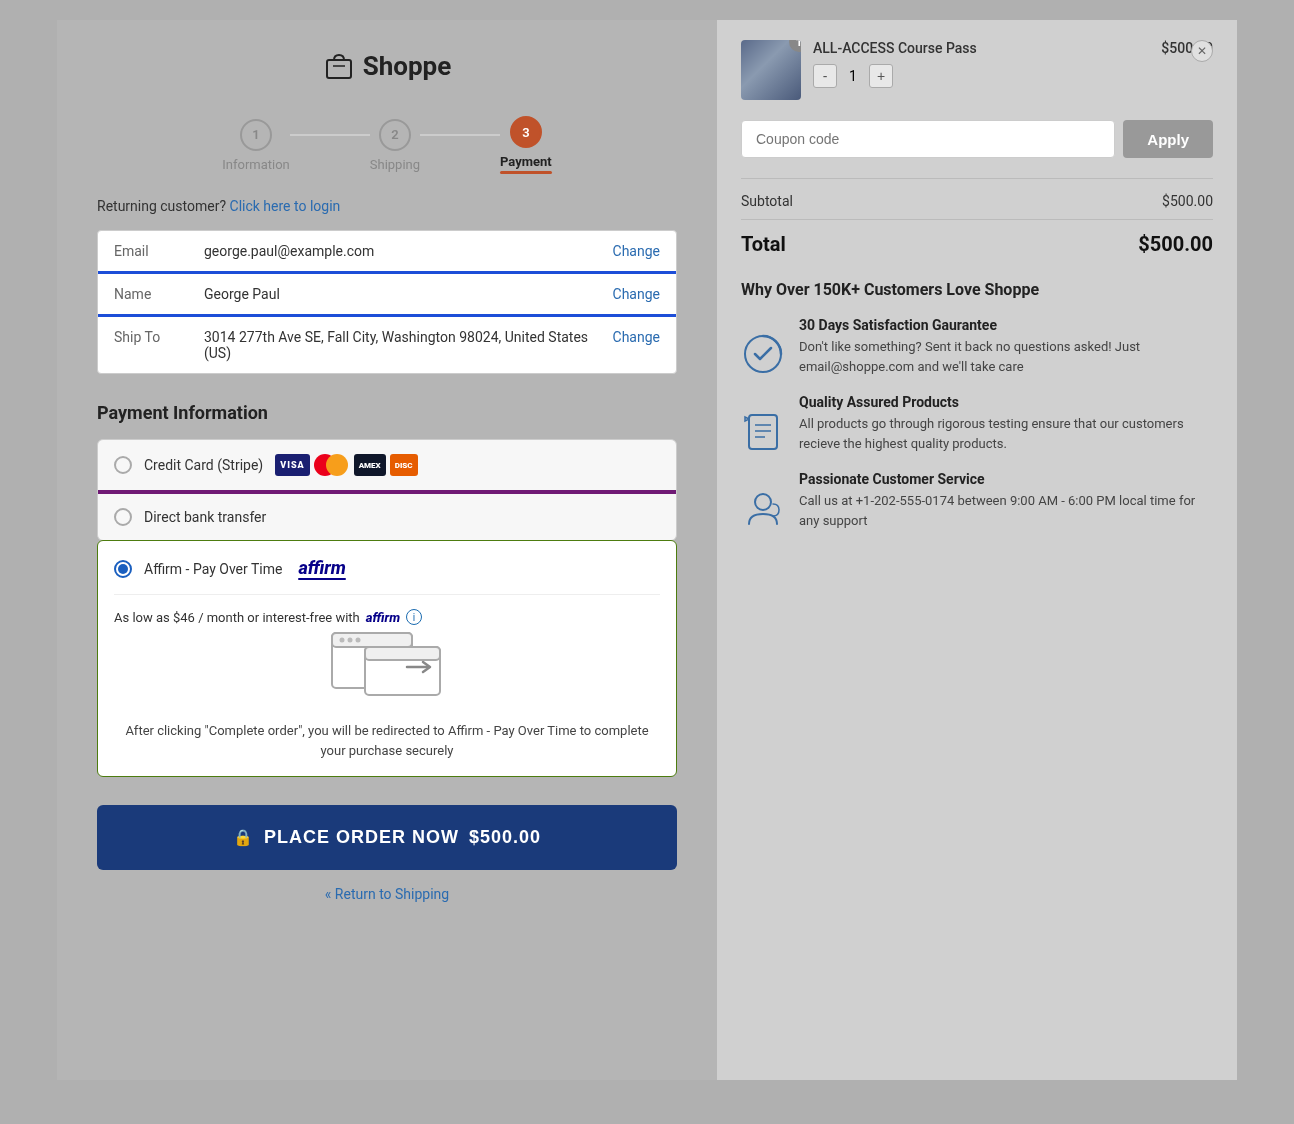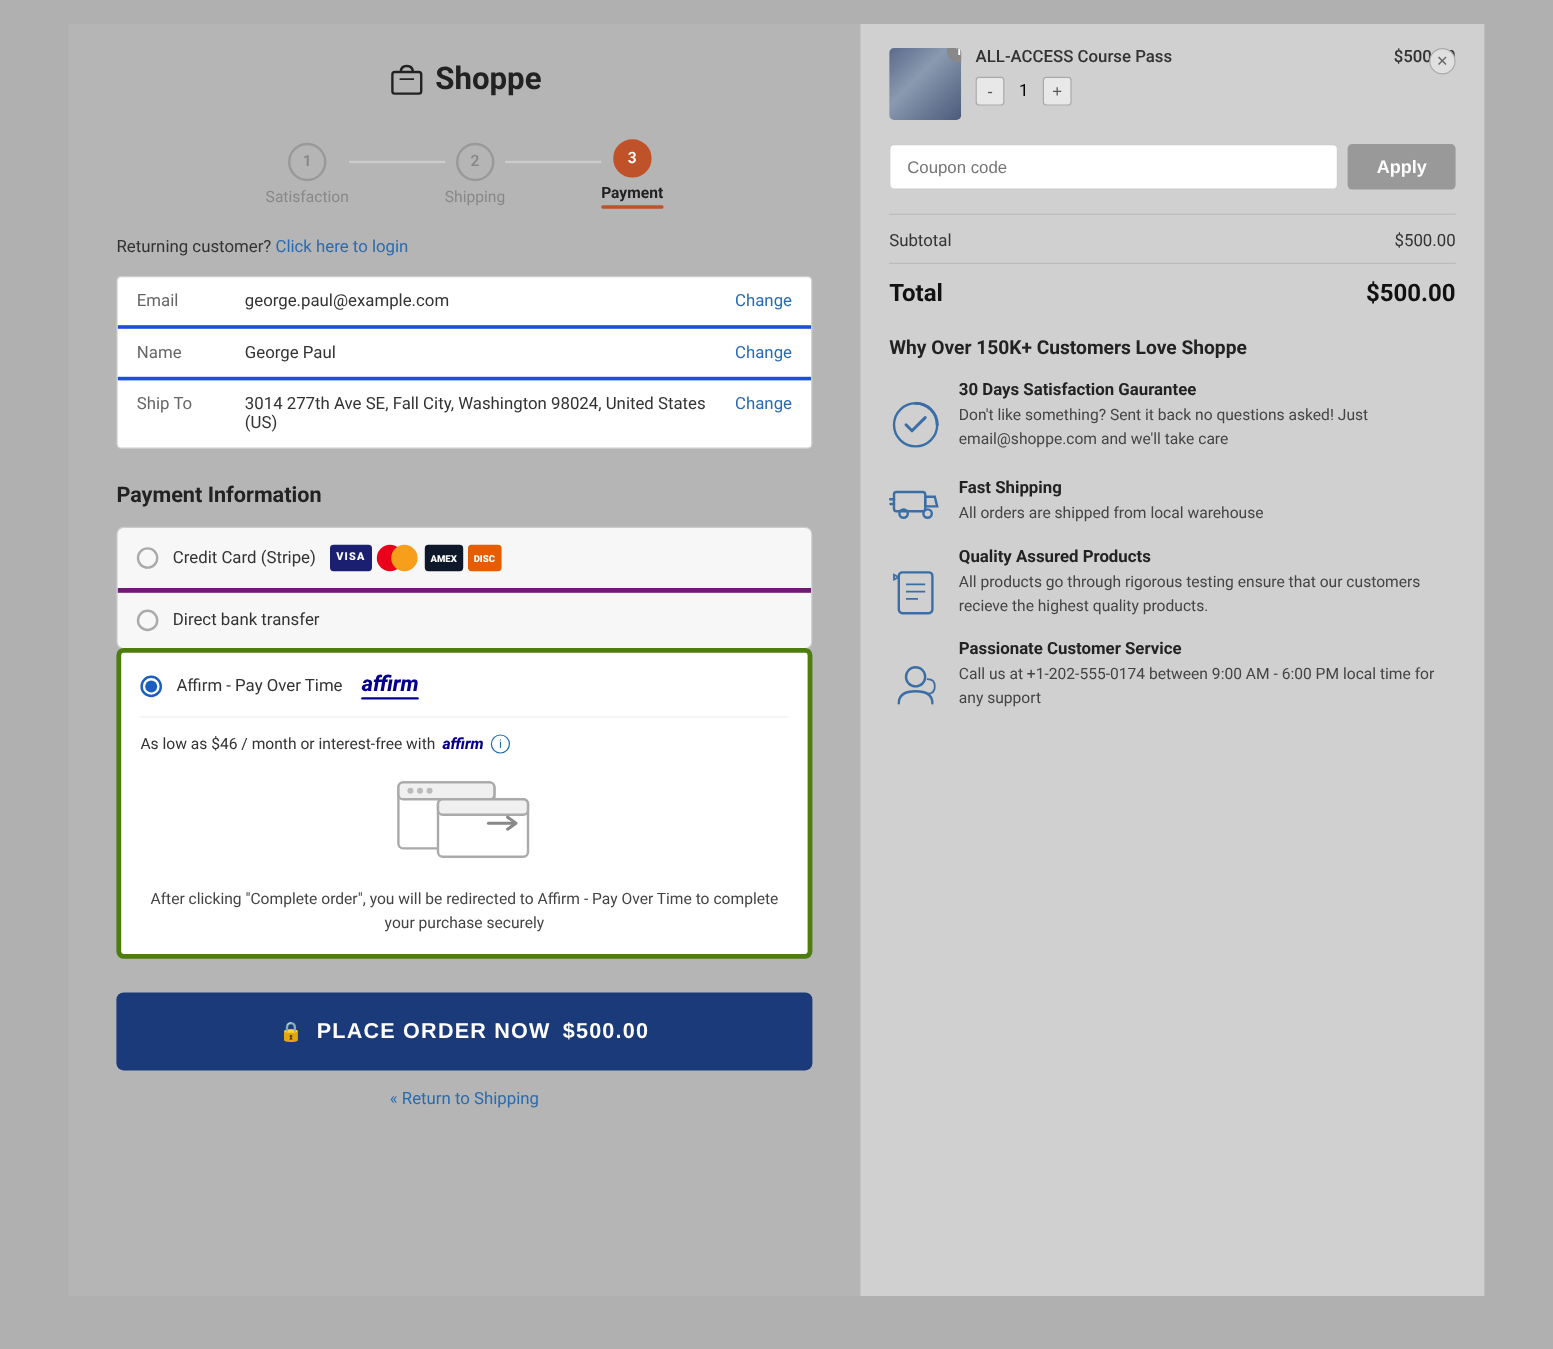--- a/index.html
+++ b/index.html
@@ -193,42 +193,41 @@
       display: flex;
       align-items: center;
       justify-content: center;
     }
     .visa-badge { background: #1a1f71; color: #fff; letter-spacing: 1px; }
     .amex-badge { background: #0f172a; color: #fff; font-size: 8px; }
     .disc-badge { background: #e65c00; color: #fff; font-size: 8px; }
     
     .affirm-expanded {
       background: #fff;
-      border: 4px solid #4d7c0f;
+      border: 1px solid #4d7c0f;
       border-radius: 6px;
       padding: 16px;
       margin-top: -1px;
     }
     .affirm-header {
       display: flex;
       align-items: center;
       gap: 12px;
       font-size: 14px;
       color: #333;
       margin-bottom: 14px;
       padding-bottom: 14px;
       border-bottom: 1px solid #eee;
     }
     .affirm-content {
       text-align: center;
     }
     .affirm-tagline {
       font-size: 13px;
       color: #333;
-      margin-bottom: 16px;
       text-align: right;
       display: flex;
       align-items: center;
       gap: 6px;
     }
     .affirm-logo-inline {
       font-weight: 800;
       font-style: italic;
       color: #060089;
       font-size: 13px;
@@ -499,21 +498,21 @@
           <path d="M11 10 Q11 5 16 5 Q21 5 21 10" stroke="#222" stroke-width="2" fill="none"></path>
           <line x1="10" y1="16" x2="22" y2="16" stroke="#222" stroke-width="1.5"></line>
         </svg>
         <span>Shoppe</span>
       </div>
     </div>
 
     <div class="steps">
       <div class="step">
         <div class="step-circle">1</div>
-        <div class="step-label">Satisfaction</div>
+        <div class="step-label">Information</div>
       </div>
       <div class="step-connector"></div>
       <div class="step">
         <div class="step-circle">2</div>
         <div class="step-label">Shipping</div>
       </div>
       <div class="step-connector"></div>
       <div class="step">
         <div class="step-circle active">3</div>
         <div class="step-label active">
@@ -667,36 +666,20 @@
             <polyline points="14,22 19,27 30,16" stroke="#3a6ea5" stroke-width="2.5" fill="none" stroke-linecap="round" stroke-linejoin="round"></polyline>
             <path d="M22 4 A18 18 0 0 1 40 22" stroke="#3a6ea5" stroke-width="2.5" fill="none" stroke-linecap="round"></path>
           </svg>
         </div>
         <div class="trust-text-block">
           <div class="trust-item-title">30 Days Satisfaction Gaurantee</div>
           <div class="trust-item-desc">Don't like something? Sent it back no questions asked! Just email@shoppe.com and we'll take care</div>
         </div>
       </div>
 
-      <div class="trust-item">
-        <div class="trust-icon">
-          <svg viewBox="0 0 44 44" width="44" height="44">
-            <rect x="4" y="16" width="26" height="16" rx="2" stroke="#3a6ea5" stroke-width="2" fill="none"></rect>
-            <path d="M30 20 L38 20 L40 28 L30 28 Z" stroke="#3a6ea5" stroke-width="2" fill="none"></path>
-            <circle cx="12" cy="34" r="3.5" stroke="#3a6ea5" stroke-width="2" fill="none"></circle>
-            <circle cx="32" cy="34" r="3.5" stroke="#3a6ea5" stroke-width="2" fill="none"></circle>
-            <line x1="4" y1="22" x2="0" y2="22" stroke="#3a6ea5" stroke-width="2" stroke-linecap="round"></line>
-            <line x1="4" y1="26" x2="1" y2="26" stroke="#3a6ea5" stroke-width="2" stroke-linecap="round"></line>
-          </svg>
-        </div>
-        <div class="trust-text-block">
-          <div class="trust-item-title">Fast Shipping</div>
-          <div class="trust-item-desc">All orders are shipped from local warehouse</div>
-        </div>
-      </div>
 
       <div class="trust-item">
         <div class="trust-icon">
           <svg viewBox="0 0 44 44" width="44" height="44">
             <rect x="8" y="6" width="28" height="34" rx="3" stroke="#3a6ea5" stroke-width="2" fill="none"></rect>
             <line x1="14" y1="16" x2="30" y2="16" stroke="#3a6ea5" stroke-width="1.5"></line>
             <line x1="14" y1="22" x2="30" y2="22" stroke="#3a6ea5" stroke-width="1.5"></line>
             <line x1="14" y1="28" x2="24" y2="28" stroke="#3a6ea5" stroke-width="1.5"></line>
             <polyline points="8,10 4,12 4,8 8,10" stroke="#3a6ea5" stroke-width="1.5" fill="none"></polyline>
           </svg>

